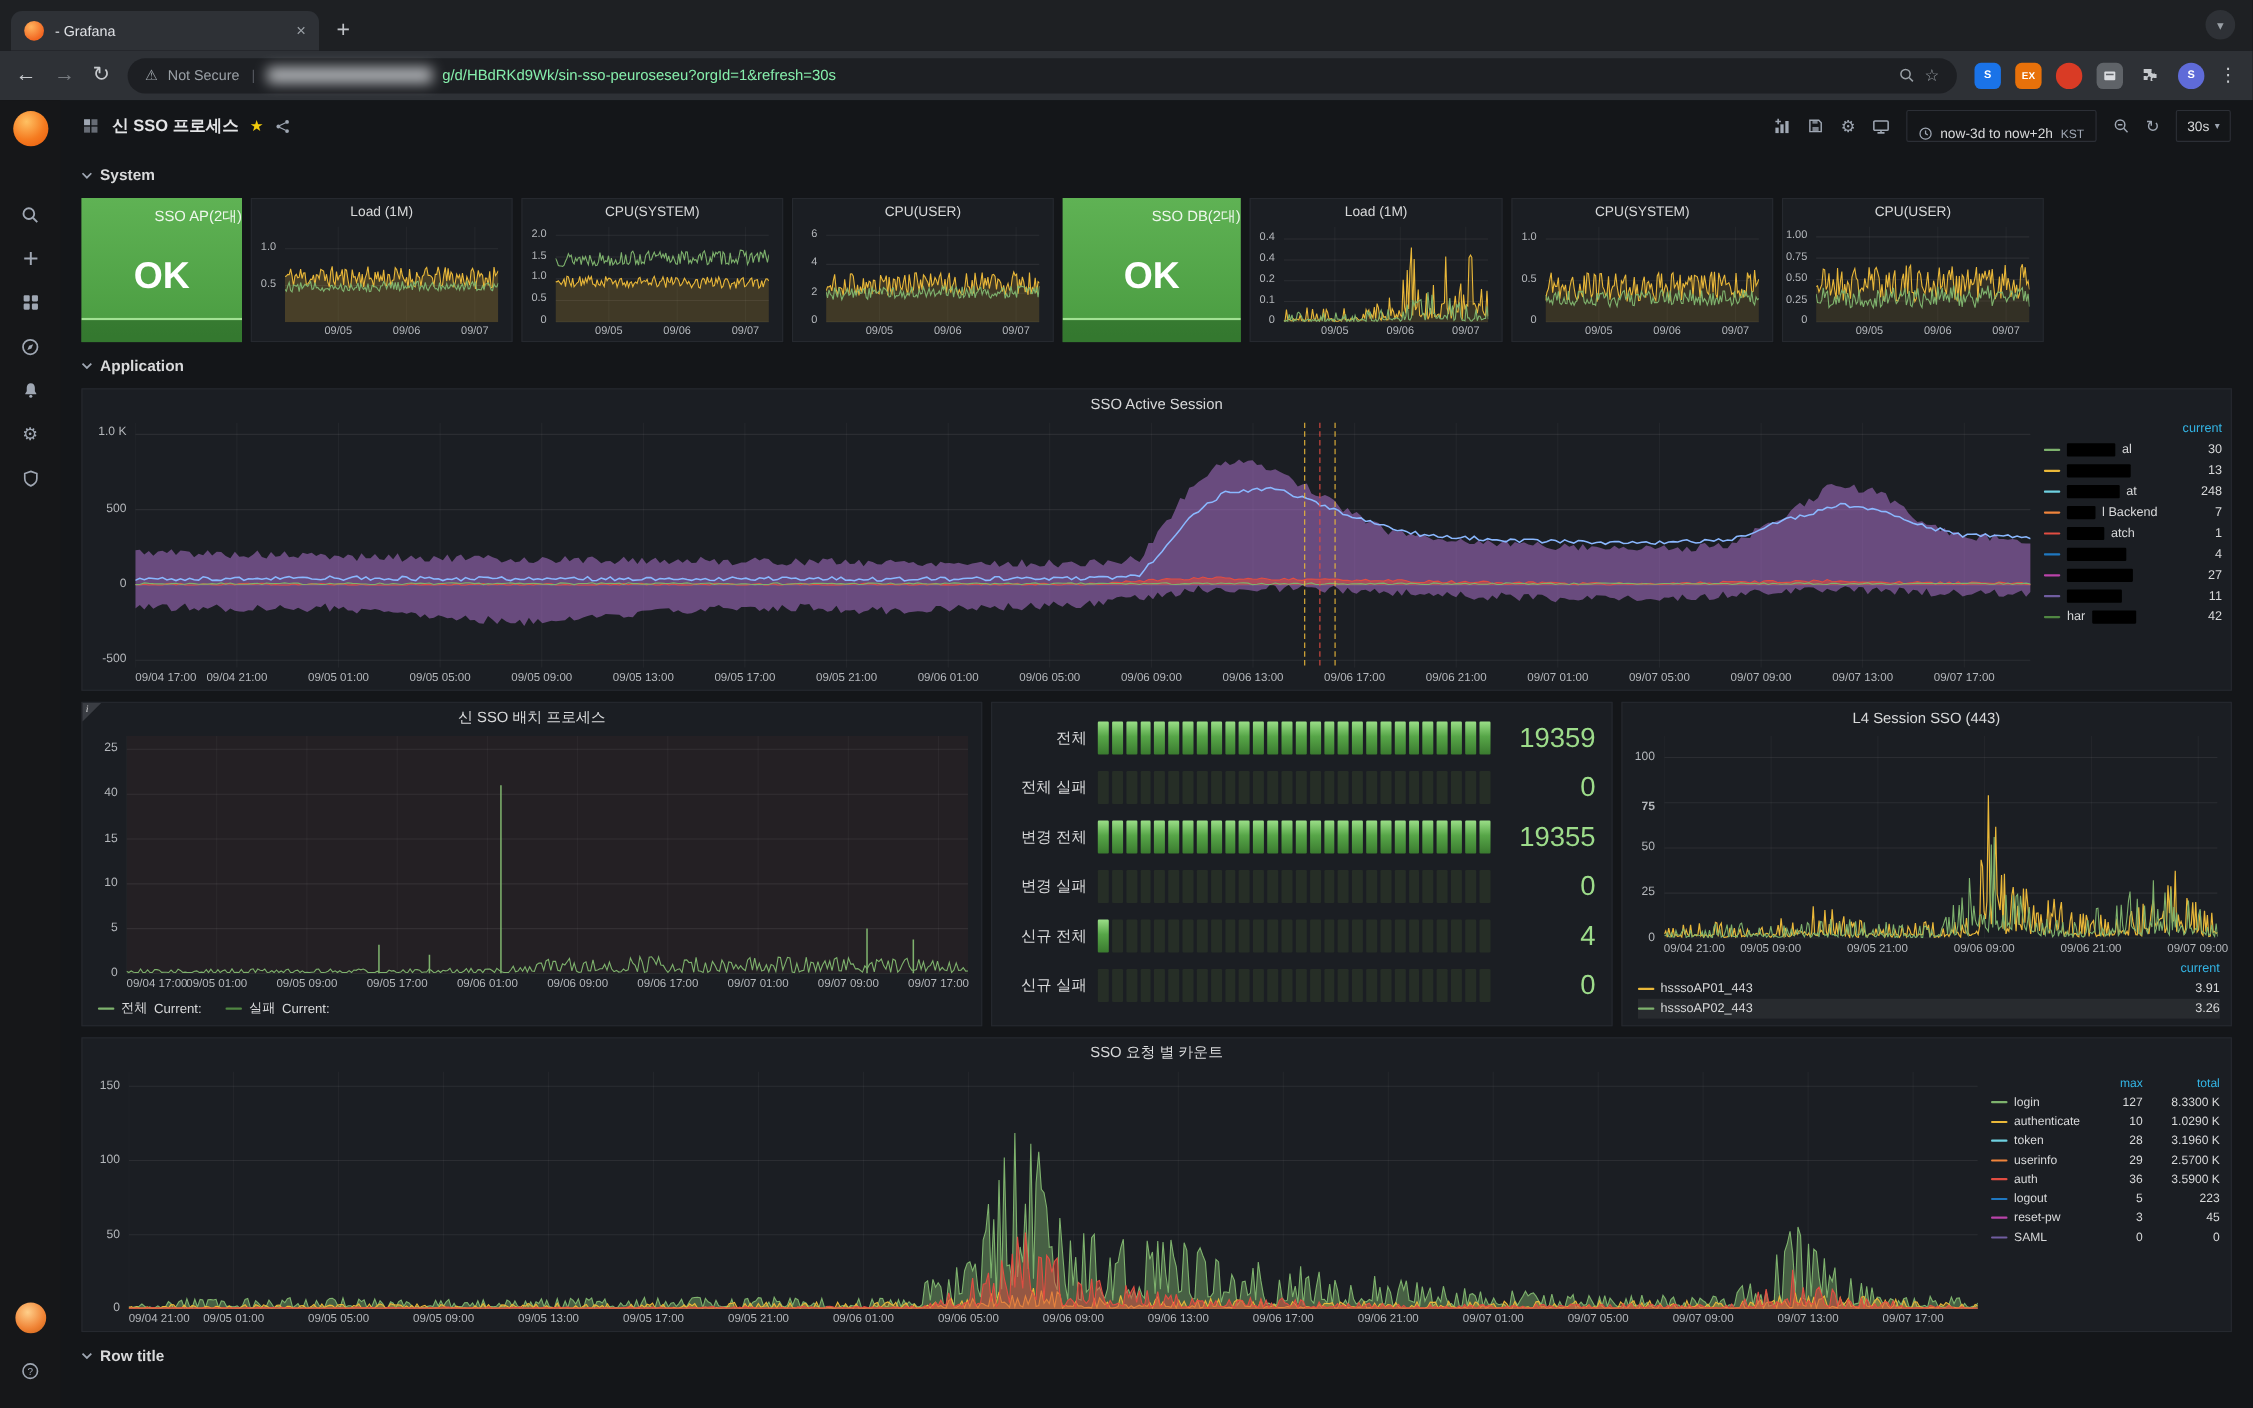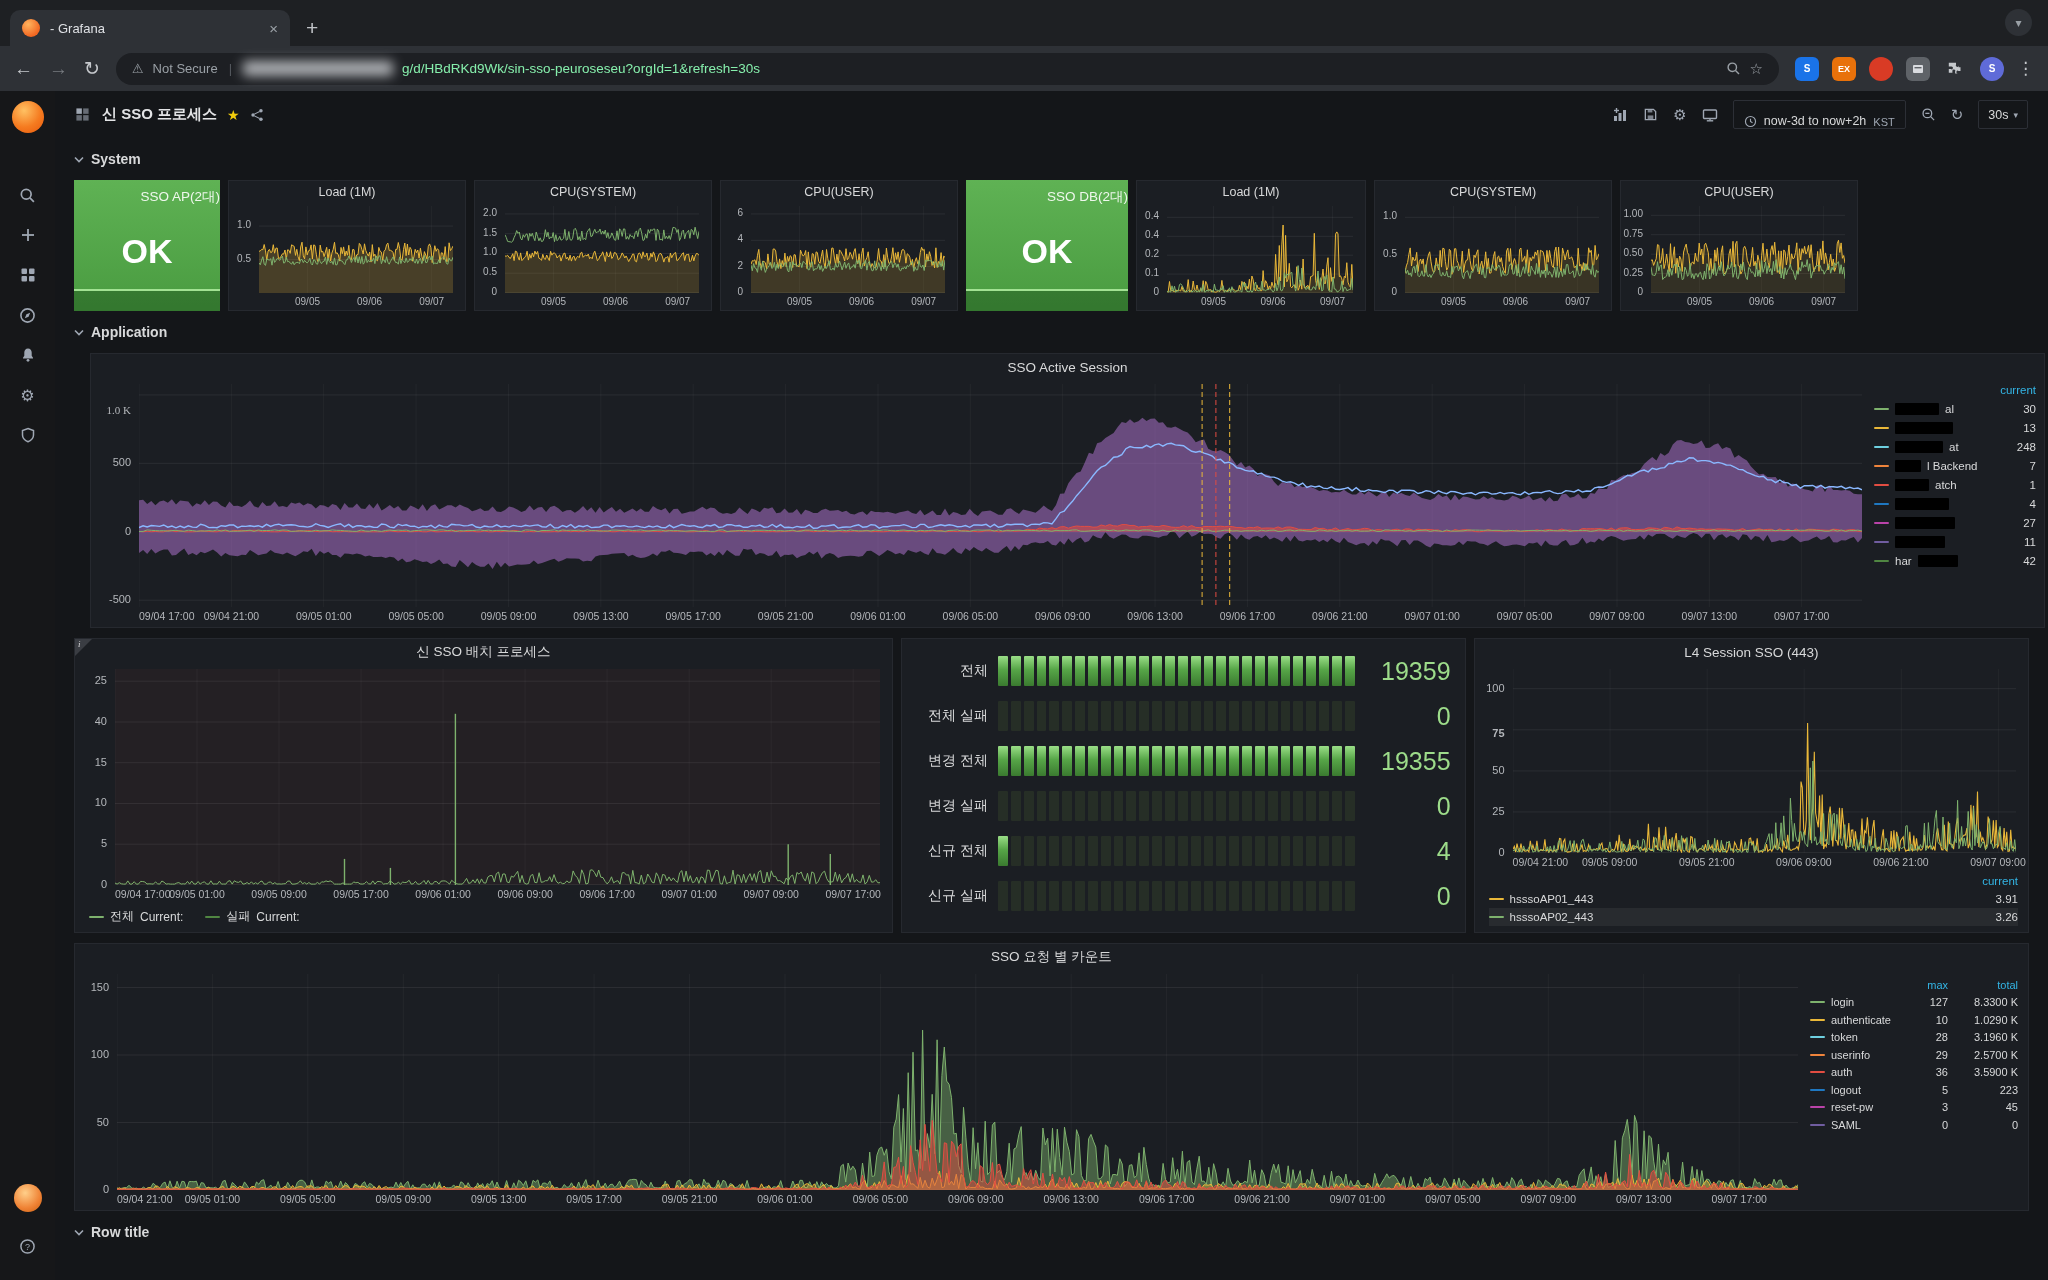--- a/index.html
+++ b/index.html
@@ -483,21 +483,21 @@
 
       <div class="rowhdr">
         <span class="chev">
           <svg width="10" height="7" viewBox="0 0 10 7">
               <path d="M1 1.5 L5 5.5 L9 1.5" fill="none" stroke="currentColor" stroke-width="1.6"></path>
             </svg>
         </span>
         <span>Application</span>
       </div>
       <div class="prow" id="session-row">
-          <div class="panel" style="height: 275px; flex: 1 1 0%; margin-left: 16px;">
+          <div class="panel" style="height: 275px; flex: 1 1 0%;">
             <div class="ptitle">SSO Active Session</div>
             <div class="chart-body">
               <div class="plotwrap" style="padding-left: 48px;">
                 <div class="plot">
                   <svg width="1723" height="223" viewBox="0 0 1723 223" xmlns="http://www.w3.org/2000/svg">
                     <line x1="0" x2="1723" y1="10.9" y2="10.9" stroke="rgba(255,255,255,0.07" stroke-width="1"></line>
                     <line x1="0" x2="1723" y1="79.3" y2="79.3" stroke="rgba(255,255,255,0.07" stroke-width="1"></line>
                     <line x1="0" x2="1723" y1="147.8" y2="147.8" stroke="rgba(255,255,255,0.13" stroke-width="1"></line>
                     <line x1="0" x2="1723" y1="216.2" y2="216.2" stroke="rgba(255,255,255,0.07" stroke-width="1"></line>
                     <line x1="0.0" x2="0.0" y1="0" y2="223" stroke="rgba(255,255,255,0.04)"></line>
@@ -521,21 +521,21 @@
                     <line x1="1662.7" x2="1662.7" y1="0" y2="223" stroke="rgba(255,255,255,0.04)"></line>
                     <path d="M0.0 116.2L4.1 115.7L8.2 120.0L12.3 117.0L16.4 121.2L20.6 117.4L24.7 116.6L28.8 118.7L32.9 115.3L37.0 120.6L41.1 116.5L45.2 116.9L49.3 117.6L53.5 122.7L57.6 119.3L61.7 120.7L65.8 116.2L69.9 120.9L74.0 117.5L78.1 117.8L82.2 121.5L86.4 123.4L90.5 117.6L94.6 122.1L98.7 121.7L102.8 123.0L106.9 120.4L111.0 116.5L115.1 122.3L119.3 123.7L123.4 117.9L127.5 122.1L131.6 121.5L135.7 117.2L139.8 122.7L143.9 122.0L148.0 123.3L152.2 118.5L156.3 119.7L160.4 118.6L164.5 121.5L168.6 119.3L172.7 120.6L176.8 124.6L180.9 120.9L185.0 121.4L189.2 123.4L193.3 120.0L197.4 121.3L201.5 126.0L205.6 119.0L209.7 123.6L213.8 123.6L217.9 119.6L222.1 124.5L226.2 125.1L230.3 120.1L234.4 124.4L238.5 119.0L242.6 126.6L246.7 124.1L250.8 121.0L255.0 124.5L259.1 121.9L263.2 126.4L267.3 126.5L271.4 121.5L275.5 123.2L279.6 125.4L283.7 120.2L287.9 127.0L292.0 121.9L296.1 120.2L300.2 125.4L304.3 123.6L308.4 121.2L312.5 121.3L316.6 123.4L320.7 120.6L324.9 122.6L329.0 123.9L333.1 127.3L337.2 126.0L341.3 124.2L345.4 127.1L349.5 126.4L353.6 122.5L357.8 127.4L361.9 127.9L366.0 126.0L370.1 122.4L374.2 123.6L378.3 125.4L382.4 127.9L386.5 126.4L390.7 121.4L394.8 126.2L398.9 123.4L403.0 123.1L407.1 128.0L411.2 122.9L415.3 121.8L419.4 124.3L423.6 128.1L427.7 126.2L431.8 125.9L435.9 128.7L440.0 125.9L444.1 122.1L448.2 126.8L452.3 123.3L456.5 128.8L460.6 123.0L464.7 128.5L468.8 125.4L472.9 123.0L477.0 127.8L481.1 124.8L485.2 128.7L489.3 126.7L493.5 124.4L497.6 127.6L501.7 124.4L505.8 127.8L509.9 127.7L514.0 122.1L518.1 124.8L522.2 126.3L526.4 124.1L530.5 129.5L534.6 125.1L538.7 124.8L542.8 129.8L546.9 128.8L551.0 127.4L555.1 127.4L559.3 125.1L563.4 122.8L567.5 125.6L571.6 123.5L575.7 124.2L579.8 128.0L583.9 129.7L588.0 129.0L592.2 130.0L596.3 128.6L600.4 123.5L604.5 126.9L608.6 130.1L612.7 124.5L616.8 126.0L620.9 128.3L625.1 123.7L629.2 124.7L633.3 123.2L637.4 129.2L641.5 128.6L645.6 124.6L649.7 128.7L653.8 128.5L657.9 124.9L662.1 130.8L666.2 125.8L670.3 126.9L674.4 128.9L678.5 129.1L682.6 125.9L686.7 124.8L690.8 126.8L695.0 126.5L699.1 126.0L703.2 127.9L707.3 126.8L711.4 129.7L715.5 130.5L719.6 128.5L723.7 127.5L727.9 130.9L732.0 126.7L736.1 128.0L740.2 127.9L744.3 128.6L748.4 127.7L752.5 128.8L756.6 129.7L760.8 128.3L764.9 127.6L769.0 126.6L773.1 129.0L777.2 129.9L781.3 125.7L785.4 131.3L789.5 129.1L793.6 126.6L797.8 130.9L801.9 130.9L806.0 124.4L810.1 131.4L814.2 128.1L818.3 129.1L822.4 131.1L826.5 130.6L830.7 124.7L834.8 129.2L838.9 132.0L843.0 127.6L847.1 127.1L851.2 126.5L855.3 128.4L859.4 130.7L863.6 130.8L867.7 125.3L871.8 124.3L875.9 127.4L880.0 130.1L884.1 125.4L888.2 126.5L892.3 127.6L896.5 128.8L900.6 125.6L904.7 121.5L908.8 124.7L912.9 127.0L917.0 121.1L921.1 109.7L925.2 109.6L929.4 99.2L933.5 93.8L937.6 88.9L941.7 87.6L945.8 78.4L949.9 68.8L954.0 70.0L958.1 59.3L962.2 58.0L966.4 54.1L970.5 51.5L974.6 49.0L978.7 43.0L982.8 38.0L986.9 39.1L991.0 35.3L995.1 38.7L999.3 37.2L1003.4 33.8L1007.5 36.9L1011.6 34.8L1015.7 34.5L1019.8 38.8L1023.9 38.3L1028.0 43.3L1032.2 43.8L1036.3 42.5L1040.4 44.8L1044.5 47.0L1048.6 48.6L1052.7 52.7L1056.8 58.2L1060.9 56.4L1065.1 55.5L1069.2 64.7L1073.3 66.7L1077.4 67.5L1081.5 66.0L1085.6 67.9L1089.7 70.5L1093.8 75.8L1097.9 81.4L1102.1 77.9L1106.2 83.4L1110.3 81.4L1114.4 85.0L1118.5 92.0L1122.6 90.1L1126.7 90.2L1130.8 91.6L1135.0 97.7L1139.1 102.1L1143.2 97.9L1147.3 99.3L1151.4 98.3L1155.5 103.3L1159.6 100.9L1163.7 103.2L1167.9 101.9L1172.0 102.9L1176.1 104.8L1180.2 107.1L1184.3 105.9L1188.4 106.5L1192.5 108.5L1196.6 108.1L1200.8 108.2L1204.9 105.8L1209.0 108.5L1213.1 110.5L1217.2 110.6L1221.3 107.3L1225.4 110.6L1229.5 106.9L1233.7 109.7L1237.8 112.5L1241.9 109.2L1246.0 107.0L1250.1 112.9L1254.2 108.7L1258.3 110.1L1262.4 109.0L1266.5 110.9L1270.7 112.0L1274.8 108.6L1278.9 111.6L1283.0 114.0L1287.1 115.0L1291.2 115.9L1295.3 113.9L1299.4 110.0L1303.6 113.1L1307.7 111.5L1311.8 116.4L1315.9 110.5L1320.0 115.9L1324.1 112.5L1328.2 113.0L1332.3 114.2L1336.5 115.6L1340.6 115.3L1344.7 112.2L1348.8 114.9L1352.9 113.1L1357.0 115.5L1361.1 115.7L1365.2 116.5L1369.4 115.4L1373.5 111.8L1377.6 112.9L1381.7 115.2L1385.8 113.7L1389.9 111.6L1394.0 116.2L1398.1 115.1L1402.3 113.4L1406.4 117.5L1410.5 113.1L1414.6 117.3L1418.7 116.8L1422.8 110.5L1426.9 109.7L1431.0 113.7L1435.1 112.7L1439.3 109.7L1443.4 114.4L1447.5 114.3L1451.6 109.1L1455.7 109.7L1459.8 104.3L1463.9 104.9L1468.0 105.1L1472.2 96.1L1476.3 96.4L1480.4 93.4L1484.5 91.3L1488.6 91.3L1492.7 89.3L1496.8 88.3L1500.9 86.1L1505.1 80.1L1509.2 76.3L1513.3 73.1L1517.4 76.5L1521.5 69.1L1525.6 71.8L1529.7 68.7L1533.8 60.4L1538.0 56.6L1542.1 56.1L1546.2 57.9L1550.3 58.6L1554.4 59.9L1558.5 59.2L1562.6 56.5L1566.7 63.9L1570.8 63.8L1575.0 60.8L1579.1 59.2L1583.2 65.0L1587.3 63.1L1591.4 64.4L1595.5 73.8L1599.6 71.0L1603.7 74.1L1607.9 76.5L1612.0 82.5L1616.1 86.8L1620.2 90.5L1624.3 89.8L1628.4 93.0L1632.5 93.2L1636.6 93.1L1640.8 99.0L1644.9 96.1L1649.0 102.8L1653.1 99.5L1657.2 100.3L1661.3 103.5L1665.4 105.2L1669.5 105.9L1673.7 107.5L1677.8 101.6L1681.9 101.1L1686.0 107.9L1690.1 101.3L1694.2 106.1L1698.3 106.0L1702.4 106.6L1706.6 105.9L1710.7 106.7L1714.8 109.8L1718.9 110.2L1723.0 110.2L1723.0 153.9L1718.9 158.5L1714.8 152.9L1710.7 154.6L1706.6 156.6L1702.4 156.2L1698.3 158.6L1694.2 158.3L1690.1 151.9L1686.0 154.8L1681.9 155.9L1677.8 152.6L1673.7 154.3L1669.5 156.4L1665.4 157.0L1661.3 158.3L1657.2 154.9L1653.1 151.9L1649.0 155.3L1644.9 156.9L1640.8 156.3L1636.6 157.6L1632.5 158.2L1628.4 151.1L1624.3 157.2L1620.2 152.9L1616.1 152.1L1612.0 156.2L1607.9 151.1L1603.7 150.2L1599.6 156.6L1595.5 152.9L1591.4 151.5L1587.3 154.1L1583.2 150.2L1579.1 151.6L1575.0 156.2L1570.8 149.8L1566.7 149.7L1562.6 153.9L1558.5 150.2L1554.4 148.9L1550.3 150.8L1546.2 153.9L1542.1 152.9L1538.0 151.2L1533.8 154.7L1529.7 152.7L1525.6 150.0L1521.5 149.8L1517.4 150.0L1513.3 152.8L1509.2 150.5L1505.1 155.7L1500.9 151.4L1496.8 155.0L1492.7 155.3L1488.6 155.7L1484.5 156.7L1480.4 155.0L1476.3 152.9L1472.2 152.0L1468.0 153.6L1463.9 157.2L1459.8 154.4L1455.7 158.4L1451.6 157.6L1447.5 159.7L1443.4 153.7L1439.3 159.3L1435.1 161.1L1431.0 161.4L1426.9 156.0L1422.8 157.7L1418.7 161.5L1414.6 161.5L1410.5 160.5L1406.4 156.5L1402.3 162.4L1398.1 158.3L1394.0 159.4L1389.9 159.1L1385.8 162.2L1381.7 161.2L1377.6 160.6L1373.5 160.8L1369.4 161.8L1365.2 162.3L1361.1 160.2L1357.0 157.3L1352.9 159.3L1348.8 161.8L1344.7 159.9L1340.6 159.4L1336.5 157.5L1332.3 157.4L1328.2 157.1L1324.1 161.1L1320.0 157.5L1315.9 160.9L1311.8 161.8L1307.7 161.3L1303.6 161.3L1299.4 159.9L1295.3 159.4L1291.2 163.5L1287.1 161.8L1283.0 158.7L1278.9 156.6L1274.8 156.4L1270.7 160.9L1266.5 156.1L1262.4 156.3L1258.3 162.3L1254.2 159.1L1250.1 156.5L1246.0 156.6L1241.9 154.7L1237.8 160.5L1233.7 157.3L1229.5 161.9L1225.4 159.1L1221.3 159.5L1217.2 161.2L1213.1 159.6L1209.0 158.1L1204.9 153.7L1200.8 158.9L1196.6 157.2L1192.5 154.2L1188.4 158.2L1184.3 155.8L1180.2 157.9L1176.1 155.2L1172.0 156.6L1167.9 156.1L1163.7 157.4L1159.6 156.5L1155.5 151.7L1151.4 157.6L1147.3 152.8L1143.2 157.8L1139.1 155.2L1135.0 153.6L1130.8 155.6L1126.7 151.2L1122.6 154.2L1118.5 152.1L1114.4 152.7L1110.3 155.7L1106.2 154.3L1102.1 150.4L1097.9 155.7L1093.8 151.4L1089.7 148.5L1085.6 150.3L1081.5 154.8L1077.4 153.3L1073.3 150.3L1069.2 149.8L1065.1 149.9L1060.9 148.0L1056.8 151.0L1052.7 152.7L1048.6 147.5L1044.5 150.4L1040.4 154.3L1036.3 148.5L1032.2 147.0L1028.0 151.4L1023.9 151.9L1019.8 153.8L1015.7 153.0L1011.6 152.3L1007.5 151.8L1003.4 151.7L999.3 154.6L995.1 154.3L991.0 153.4L986.9 150.8L982.8 150.4L978.7 152.6L974.6 154.8L970.5 152.8L966.4 148.2L962.2 154.4L958.1 153.5L954.0 151.3L949.9 156.9L945.8 158.6L941.7 153.4L937.6 155.4L933.5 158.9L929.4 154.6L925.2 160.7L921.1 156.9L917.0 161.6L912.9 160.7L908.8 156.9L904.7 159.0L900.6 159.2L896.5 158.2L892.3 158.9L888.2 161.3L884.1 160.8L880.0 166.0L875.9 162.1L871.8 167.4L867.7 161.9L863.6 165.0L859.4 168.7L855.3 168.8L851.2 166.6L847.1 163.9L843.0 167.5L838.9 165.8L834.8 162.9L830.7 167.1L826.5 164.3L822.4 170.0L818.3 168.2L814.2 164.0L810.1 167.7L806.0 170.8L801.9 169.5L797.8 169.1L793.6 164.2L789.5 171.0L785.4 169.6L781.3 166.9L777.2 168.8L773.1 167.4L769.0 166.0L764.9 171.0L760.8 168.9L756.6 170.3L752.5 167.8L748.4 165.9L744.3 169.2L740.2 171.9L736.1 169.2L732.0 166.8L727.9 166.9L723.7 172.0L719.6 172.8L715.5 171.9L711.4 171.7L707.3 172.1L703.2 172.6L699.1 173.9L695.0 170.5L690.8 168.9L686.7 170.6L682.6 174.6L678.5 167.6L674.4 170.6L670.3 167.8L666.2 171.0L662.1 171.9L657.9 174.2L653.8 170.3L649.7 171.1L645.6 170.7L641.5 173.2L637.4 166.7L633.3 171.3L629.2 172.1L625.1 169.7L620.9 169.1L616.8 171.0L612.7 165.1L608.6 165.7L604.5 164.8L600.4 171.7L596.3 171.7L592.2 169.1L588.0 165.9L583.9 171.6L579.8 167.4L575.7 172.0L571.6 168.9L567.5 171.4L563.4 167.8L559.3 167.5L555.1 167.9L551.0 167.8L546.9 171.1L542.8 169.7L538.7 168.9L534.6 168.7L530.5 165.9L526.4 167.8L522.2 167.6L518.1 172.0L514.0 169.6L509.9 171.9L505.8 173.4L501.7 173.9L497.6 173.1L493.5 170.8L489.3 172.6L485.2 168.9L481.1 169.2L477.0 169.4L472.9 169.8L468.8 170.7L464.7 171.1L460.6 171.2L456.5 172.4L452.3 177.2L448.2 176.7L444.1 177.5L440.0 174.8L435.9 174.6L431.8 174.5L427.7 174.2L423.6 176.3L419.4 177.7L415.3 174.8L411.2 176.1L407.1 177.4L403.0 179.1L398.9 180.1L394.8 176.4L390.7 179.9L386.5 180.4L382.4 180.7L378.3 180.4L374.2 181.5L370.1 182.6L366.0 178.8L361.9 183.3L357.8 177.7L353.6 185.1L349.5 179.5L345.4 182.7L341.3 182.7L337.2 181.1L333.1 178.1L329.0 183.3L324.9 179.5L320.7 176.0L316.6 183.1L312.5 182.5L308.4 179.6L304.3 179.9L300.2 175.6L296.1 178.3L292.0 180.0L287.9 177.5L283.7 178.1L279.6 176.5L275.5 175.3L271.4 177.5L267.3 178.3L263.2 174.5L259.1 177.3L255.0 173.5L250.8 172.7L246.7 173.9L242.6 172.7L238.5 173.0L234.4 172.9L230.3 171.6L226.2 172.4L222.1 170.6L217.9 169.6L213.8 170.6L209.7 169.8L205.6 169.4L201.5 173.8L197.4 171.0L193.3 170.9L189.2 167.7L185.0 169.7L180.9 167.0L176.8 172.1L172.7 164.7L168.6 168.0L164.5 167.2L160.4 170.1L156.3 172.3L152.2 170.5L148.0 168.4L143.9 170.6L139.8 169.6L135.7 168.7L131.6 165.9L127.5 169.4L123.4 170.3L119.3 171.2L115.1 168.6L111.0 166.1L106.9 171.1L102.8 170.7L98.7 172.2L94.6 171.8L90.5 171.2L86.4 169.1L82.2 172.4L78.1 168.6L74.0 165.6L69.9 167.6L65.8 169.3L61.7 167.8L57.6 171.3L53.5 168.9L49.3 171.1L45.2 164.6L41.1 167.5L37.0 171.0L32.9 171.6L28.8 165.5L24.7 165.4L20.6 167.0L16.4 169.4L12.3 165.0L8.2 170.1L4.1 165.9L0.0 169.1Z" fill="#B877D9" fill-opacity="0.5"></path>
                     <path d="M0.0 147.4L4.1 147.8L8.2 147.1L12.3 147.8L16.4 147.4L20.6 147.8L24.7 147.8L28.8 146.4L32.9 146.3L37.0 147.8L41.1 146.4L45.2 147.8L49.3 147.8L53.5 147.8L57.6 147.6L61.7 146.8L65.8 147.1L69.9 147.5L74.0 147.7L78.1 147.8L82.2 146.3L86.4 146.4L90.5 147.8L94.6 146.4L98.7 146.6L102.8 146.3L106.9 147.0L111.0 146.4L115.1 146.3L119.3 146.4L123.4 147.8L127.5 147.3L131.6 147.8L135.7 147.8L139.8 147.8L143.9 146.6L148.0 147.7L152.2 147.3L156.3 147.3L160.4 146.5L164.5 147.3L168.6 146.5L172.7 146.9L176.8 147.3L180.9 147.8L185.0 146.6L189.2 146.7L193.3 147.8L197.4 147.6L201.5 147.8L205.6 147.1L209.7 147.8L213.8 147.8L217.9 147.8L222.1 147.8L226.2 147.8L230.3 147.8L234.4 147.8L238.5 147.8L242.6 147.8L246.7 147.8L250.8 146.4L255.0 147.4L259.1 147.8L263.2 147.5L267.3 147.5L271.4 147.8L275.5 147.6L279.6 147.0L283.7 147.8L287.9 147.8L292.0 146.4L296.1 147.8L300.2 147.8L304.3 147.2L308.4 147.0L312.5 146.9L316.6 146.5L320.7 147.8L324.9 147.2L329.0 147.6L333.1 146.9L337.2 147.8L341.3 147.8L345.4 146.6L349.5 147.8L353.6 147.8L357.8 147.2L361.9 147.8L366.0 146.8L370.1 147.4L374.2 146.5L378.3 146.8L382.4 147.8L386.5 147.8L390.7 147.4L394.8 147.8L398.9 147.3L403.0 147.8L407.1 147.8L411.2 147.8L415.3 147.6L419.4 147.8L423.6 146.8L427.7 146.8L431.8 147.8L435.9 147.1L440.0 147.8L444.1 146.4L448.2 147.6L452.3 146.6L456.5 146.6L460.6 146.3L464.7 147.7L468.8 146.9L472.9 147.8L477.0 147.7L481.1 146.4L485.2 147.8L489.3 146.9L493.5 147.8L497.6 147.7L501.7 147.8L505.8 147.8L509.9 146.7L514.0 147.2L518.1 147.4L522.2 147.8L526.4 146.3L530.5 146.3L534.6 147.3L538.7 147.2L542.8 146.8L546.9 147.8L551.0 147.8L555.1 147.7L559.3 147.3L563.4 146.9L567.5 146.5L571.6 147.8L575.7 147.8L579.8 146.5L583.9 147.8L588.0 147.8L592.2 146.9L596.3 147.3L600.4 146.3L604.5 147.8L608.6 146.4L612.7 147.8L616.8 147.4L620.9 147.4L625.1 147.8L629.2 147.8L633.3 147.6L637.4 147.8L641.5 147.7L645.6 147.4L649.7 147.2L653.8 146.3L657.9 147.4L662.1 146.2L666.2 146.3L670.3 146.7L674.4 147.8L678.5 147.3L682.6 147.6L686.7 147.0L690.8 147.5L695.0 147.8L699.1 146.4L703.2 147.8L707.3 147.8L711.4 147.5L715.5 146.7L719.6 147.8L723.7 147.0L727.9 146.2L732.0 147.8L736.1 147.5L740.2 147.7L744.3 147.8L748.4 147.5L752.5 146.2L756.6 147.6L760.8 147.3L764.9 146.7L769.0 147.8L773.1 146.4L777.2 147.8L781.3 147.2L785.4 147.8L789.5 147.6L793.6 146.4L797.8 147.1L801.9 146.3L806.0 147.8L810.1 147.5L814.2 147.2L818.3 147.7L822.4 146.6L826.5 146.2L830.7 147.1L834.8 147.3L838.9 147.8L843.0 147.6L847.1 146.3L851.2 146.7L855.3 146.7L859.4 147.8L863.6 147.6L867.7 146.0L871.8 146.3L875.9 147.2L880.0 146.7L884.1 146.7L888.2 145.3L892.3 145.4L896.5 145.9L900.6 144.1L904.7 144.7L908.8 144.9L912.9 143.7L917.0 144.9L921.1 142.9L925.2 142.6L929.4 144.2L933.5 142.8L937.6 142.0L941.7 142.4L945.8 142.4L949.9 142.4L954.0 143.2L958.1 143.0L962.2 141.0L966.4 142.1L970.5 140.6L974.6 141.8L978.7 142.1L982.8 140.6L986.9 140.6L991.0 141.5L995.1 141.4L999.3 143.1L1003.4 142.5L1007.5 142.6L1011.6 141.8L1015.7 142.4L1019.8 142.6L1023.9 141.4L1028.0 142.1L1032.2 143.1L1036.3 143.4L1040.4 143.3L1044.5 141.7L1048.6 143.2L1052.7 141.6L1056.8 143.4L1060.9 143.6L1065.1 142.5L1069.2 142.5L1073.3 142.6L1077.4 142.6L1081.5 142.2L1085.6 142.7L1089.7 142.3L1093.8 142.7L1097.9 143.6L1102.1 143.6L1106.2 144.4L1110.3 143.3L1114.4 143.8L1118.5 142.7L1122.6 144.3L1126.7 144.0L1130.8 144.0L1135.0 144.3L1139.1 142.9L1143.2 144.5L1147.3 143.1L1151.4 143.0L1155.5 143.9L1159.6 145.3L1163.7 145.3L1167.9 145.5L1172.0 145.6L1176.1 143.5L1180.2 144.6L1184.3 144.3L1188.4 145.9L1192.5 145.5L1196.6 143.9L1200.8 146.4L1204.9 145.4L1209.0 144.5L1213.1 145.8L1217.2 145.7L1221.3 145.2L1225.4 144.3L1229.5 144.7L1233.7 146.7L1237.8 145.6L1241.9 145.8L1246.0 147.0L1250.1 146.8L1254.2 145.6L1258.3 145.2L1262.4 146.6L1266.5 144.9L1270.7 145.0L1274.8 146.7L1278.9 145.1L1283.0 145.7L1287.1 145.4L1291.2 145.5L1295.3 146.1L1299.4 146.0L1303.6 147.6L1307.7 146.8L1311.8 147.7L1315.9 145.6L1320.0 146.5L1324.1 145.8L1328.2 145.7L1332.3 146.2L1336.5 147.6L1340.6 147.8L1344.7 147.2L1348.8 145.7L1352.9 146.4L1357.0 146.8L1361.1 146.9L1365.2 147.2L1369.4 146.2L1373.5 147.0L1377.6 146.2L1381.7 147.3L1385.8 147.4L1389.9 146.8L1394.0 146.7L1398.1 145.8L1402.3 146.8L1406.4 145.9L1410.5 145.6L1414.6 146.3L1418.7 146.4L1422.8 145.0L1426.9 146.4L1431.0 146.0L1435.1 147.0L1439.3 146.6L1443.4 144.5L1447.5 144.8L1451.6 144.7L1455.7 144.8L1459.8 144.6L1463.9 144.9L1468.0 146.1L1472.2 144.0L1476.3 146.2L1480.4 144.2L1484.5 143.8L1488.6 143.8L1492.7 145.4L1496.8 145.6L1500.9 145.4L1505.1 145.3L1509.2 143.8L1513.3 144.1L1517.4 144.4L1521.5 145.4L1525.6 143.3L1529.7 143.9L1533.8 145.2L1538.0 142.9L1542.1 144.4L1546.2 144.7L1550.3 144.1L1554.4 144.6L1558.5 145.2L1562.6 144.7L1566.7 145.3L1570.8 145.2L1575.0 145.4L1579.1 144.9L1583.2 145.1L1587.3 145.2L1591.4 145.5L1595.5 146.2L1599.6 145.9L1603.7 144.6L1607.9 146.7L1612.0 146.1L1616.1 145.5L1620.2 144.8L1624.3 145.9L1628.4 145.4L1632.5 145.3L1636.6 147.1L1640.8 144.9L1644.9 147.0L1649.0 145.1L1653.1 147.2L1657.2 144.9L1661.3 147.3L1665.4 146.6L1669.5 145.2L1673.7 145.3L1677.8 145.8L1681.9 146.0L1686.0 146.2L1690.1 146.4L1694.2 145.2L1698.3 145.5L1702.4 146.5L1706.6 146.3L1710.7 145.8L1714.8 145.6L1718.9 147.2L1723.0 147.5L1723 147.8L0 147.8Z" fill="#E24D42" fill-opacity="0.55"></path>
                     <path d="M0.0 147.4L4.1 147.8L8.2 147.1L12.3 147.8L16.4 147.4L20.6 147.8L24.7 147.8L28.8 146.4L32.9 146.3L37.0 147.8L41.1 146.4L45.2 147.8L49.3 147.8L53.5 147.8L57.6 147.6L61.7 146.8L65.8 147.1L69.9 147.5L74.0 147.7L78.1 147.8L82.2 146.3L86.4 146.4L90.5 147.8L94.6 146.4L98.7 146.6L102.8 146.3L106.9 147.0L111.0 146.4L115.1 146.3L119.3 146.4L123.4 147.8L127.5 147.3L131.6 147.8L135.7 147.8L139.8 147.8L143.9 146.6L148.0 147.7L152.2 147.3L156.3 147.3L160.4 146.5L164.5 147.3L168.6 146.5L172.7 146.9L176.8 147.3L180.9 147.8L185.0 146.6L189.2 146.7L193.3 147.8L197.4 147.6L201.5 147.8L205.6 147.1L209.7 147.8L213.8 147.8L217.9 147.8L222.1 147.8L226.2 147.8L230.3 147.8L234.4 147.8L238.5 147.8L242.6 147.8L246.7 147.8L250.8 146.4L255.0 147.4L259.1 147.8L263.2 147.5L267.3 147.5L271.4 147.8L275.5 147.6L279.6 147.0L283.7 147.8L287.9 147.8L292.0 146.4L296.1 147.8L300.2 147.8L304.3 147.2L308.4 147.0L312.5 146.9L316.6 146.5L320.7 147.8L324.9 147.2L329.0 147.6L333.1 146.9L337.2 147.8L341.3 147.8L345.4 146.6L349.5 147.8L353.6 147.8L357.8 147.2L361.9 147.8L366.0 146.8L370.1 147.4L374.2 146.5L378.3 146.8L382.4 147.8L386.5 147.8L390.7 147.4L394.8 147.8L398.9 147.3L403.0 147.8L407.1 147.8L411.2 147.8L415.3 147.6L419.4 147.8L423.6 146.8L427.7 146.8L431.8 147.8L435.9 147.1L440.0 147.8L444.1 146.4L448.2 147.6L452.3 146.6L456.5 146.6L460.6 146.3L464.7 147.7L468.8 146.9L472.9 147.8L477.0 147.7L481.1 146.4L485.2 147.8L489.3 146.9L493.5 147.8L497.6 147.7L501.7 147.8L505.8 147.8L509.9 146.7L514.0 147.2L518.1 147.4L522.2 147.8L526.4 146.3L530.5 146.3L534.6 147.3L538.7 147.2L542.8 146.8L546.9 147.8L551.0 147.8L555.1 147.7L559.3 147.3L563.4 146.9L567.5 146.5L571.6 147.8L575.7 147.8L579.8 146.5L583.9 147.8L588.0 147.8L592.2 146.9L596.3 147.3L600.4 146.3L604.5 147.8L608.6 146.4L612.7 147.8L616.8 147.4L620.9 147.4L625.1 147.8L629.2 147.8L633.3 147.6L637.4 147.8L641.5 147.7L645.6 147.4L649.7 147.2L653.8 146.3L657.9 147.4L662.1 146.2L666.2 146.3L670.3 146.7L674.4 147.8L678.5 147.3L682.6 147.6L686.7 147.0L690.8 147.5L695.0 147.8L699.1 146.4L703.2 147.8L707.3 147.8L711.4 147.5L715.5 146.7L719.6 147.8L723.7 147.0L727.9 146.2L732.0 147.8L736.1 147.5L740.2 147.7L744.3 147.8L748.4 147.5L752.5 146.2L756.6 147.6L760.8 147.3L764.9 146.7L769.0 147.8L773.1 146.4L777.2 147.8L781.3 147.2L785.4 147.8L789.5 147.6L793.6 146.4L797.8 147.1L801.9 146.3L806.0 147.8L810.1 147.5L814.2 147.2L818.3 147.7L822.4 146.6L826.5 146.2L830.7 147.1L834.8 147.3L838.9 147.8L843.0 147.6L847.1 146.3L851.2 146.7L855.3 146.7L859.4 147.8L863.6 147.6L867.7 146.0L871.8 146.3L875.9 147.2L880.0 146.7L884.1 146.7L888.2 145.3L892.3 145.4L896.5 145.9L900.6 144.1L904.7 144.7L908.8 144.9L912.9 143.7L917.0 144.9L921.1 142.9L925.2 142.6L929.4 144.2L933.5 142.8L937.6 142.0L941.7 142.4L945.8 142.4L949.9 142.4L954.0 143.2L958.1 143.0L962.2 141.0L966.4 142.1L970.5 140.6L974.6 141.8L978.7 142.1L982.8 140.6L986.9 140.6L991.0 141.5L995.1 141.4L999.3 143.1L1003.4 142.5L1007.5 142.6L1011.6 141.8L1015.7 142.4L1019.8 142.6L1023.9 141.4L1028.0 142.1L1032.2 143.1L1036.3 143.4L1040.4 143.3L1044.5 141.7L1048.6 143.2L1052.7 141.6L1056.8 143.4L1060.9 143.6L1065.1 142.5L1069.2 142.5L1073.3 142.6L1077.4 142.6L1081.5 142.2L1085.6 142.7L1089.7 142.3L1093.8 142.7L1097.9 143.6L1102.1 143.6L1106.2 144.4L1110.3 143.3L1114.4 143.8L1118.5 142.7L1122.6 144.3L1126.7 144.0L1130.8 144.0L1135.0 144.3L1139.1 142.9L1143.2 144.5L1147.3 143.1L1151.4 143.0L1155.5 143.9L1159.6 145.3L1163.7 145.3L1167.9 145.5L1172.0 145.6L1176.1 143.5L1180.2 144.6L1184.3 144.3L1188.4 145.9L1192.5 145.5L1196.6 143.9L1200.8 146.4L1204.9 145.4L1209.0 144.5L1213.1 145.8L1217.2 145.7L1221.3 145.2L1225.4 144.3L1229.5 144.7L1233.7 146.7L1237.8 145.6L1241.9 145.8L1246.0 147.0L1250.1 146.8L1254.2 145.6L1258.3 145.2L1262.4 146.6L1266.5 144.9L1270.7 145.0L1274.8 146.7L1278.9 145.1L1283.0 145.7L1287.1 145.4L1291.2 145.5L1295.3 146.1L1299.4 146.0L1303.6 147.6L1307.7 146.8L1311.8 147.7L1315.9 145.6L1320.0 146.5L1324.1 145.8L1328.2 145.7L1332.3 146.2L1336.5 147.6L1340.6 147.8L1344.7 147.2L1348.8 145.7L1352.9 146.4L1357.0 146.8L1361.1 146.9L1365.2 147.2L1369.4 146.2L1373.5 147.0L1377.6 146.2L1381.7 147.3L1385.8 147.4L1389.9 146.8L1394.0 146.7L1398.1 145.8L1402.3 146.8L1406.4 145.9L1410.5 145.6L1414.6 146.3L1418.7 146.4L1422.8 145.0L1426.9 146.4L1431.0 146.0L1435.1 147.0L1439.3 146.6L1443.4 144.5L1447.5 144.8L1451.6 144.7L1455.7 144.8L1459.8 144.6L1463.9 144.9L1468.0 146.1L1472.2 144.0L1476.3 146.2L1480.4 144.2L1484.5 143.8L1488.6 143.8L1492.7 145.4L1496.8 145.6L1500.9 145.4L1505.1 145.3L1509.2 143.8L1513.3 144.1L1517.4 144.4L1521.5 145.4L1525.6 143.3L1529.7 143.9L1533.8 145.2L1538.0 142.9L1542.1 144.4L1546.2 144.7L1550.3 144.1L1554.4 144.6L1558.5 145.2L1562.6 144.7L1566.7 145.3L1570.8 145.2L1575.0 145.4L1579.1 144.9L1583.2 145.1L1587.3 145.2L1591.4 145.5L1595.5 146.2L1599.6 145.9L1603.7 144.6L1607.9 146.7L1612.0 146.1L1616.1 145.5L1620.2 144.8L1624.3 145.9L1628.4 145.4L1632.5 145.3L1636.6 147.1L1640.8 144.9L1644.9 147.0L1649.0 145.1L1653.1 147.2L1657.2 144.9L1661.3 147.3L1665.4 146.6L1669.5 145.2L1673.7 145.3L1677.8 145.8L1681.9 146.0L1686.0 146.2L1690.1 146.4L1694.2 145.2L1698.3 145.5L1702.4 146.5L1706.6 146.3L1710.7 145.8L1714.8 145.6L1718.9 147.2L1723.0 147.5" fill="none" stroke="#E24D42" stroke-width="1"></path>
                     <path d="M0.0 147.5L4.1 147.4L8.2 145.9L12.3 146.3L16.4 146.6L20.6 146.8L24.7 146.7L28.8 147.1L32.9 146.6L37.0 146.3L41.1 147.1L45.2 147.2L49.3 146.2L53.5 146.6L57.6 147.2L61.7 146.9L65.8 147.0L69.9 146.6L74.0 147.0L78.1 145.9L82.2 147.1L86.4 146.0L90.5 147.2L94.6 147.2L98.7 147.2L102.8 147.0L106.9 146.6L111.0 146.2L115.1 147.4L119.3 146.0L123.4 146.6L127.5 146.5L131.6 146.4L135.7 145.9L139.8 146.5L143.9 146.0L148.0 146.1L152.2 147.4L156.3 147.2L160.4 146.9L164.5 146.8L168.6 147.4L172.7 147.3L176.8 146.2L180.9 146.9L185.0 146.8L189.2 146.7L193.3 145.9L197.4 146.3L201.5 146.4L205.6 146.9L209.7 146.9L213.8 147.3L217.9 147.3L222.1 146.0L226.2 147.0L230.3 147.2L234.4 146.4L238.5 146.9L242.6 147.4L246.7 146.4L250.8 146.0L255.0 146.6L259.1 146.1L263.2 146.4L267.3 146.0L271.4 147.3L275.5 146.6L279.6 146.4L283.7 146.0L287.9 145.9L292.0 146.1L296.1 146.5L300.2 145.9L304.3 145.9L308.4 146.6L312.5 146.1L316.6 147.5L320.7 146.6L324.9 146.9L329.0 146.3L333.1 146.6L337.2 146.2L341.3 145.9L345.4 146.6L349.5 146.1L353.6 146.8L357.8 146.4L361.9 146.3L366.0 146.6L370.1 147.0L374.2 147.1L378.3 147.5L382.4 147.4L386.5 145.9L390.7 146.1L394.8 146.4L398.9 147.5L403.0 146.5L407.1 146.5L411.2 146.3L415.3 145.8L419.4 147.0L423.6 145.9L427.7 146.4L431.8 146.2L435.9 146.5L440.0 146.1L444.1 147.3L448.2 145.8L452.3 146.6L456.5 146.6L460.6 147.2L464.7 146.8L468.8 147.1L472.9 146.1L477.0 146.1L481.1 146.3L485.2 146.4L489.3 145.9L493.5 146.5L497.6 146.3L501.7 145.9L505.8 146.7L509.9 147.1L514.0 146.5L518.1 146.2L522.2 146.1L526.4 147.2L530.5 146.6L534.6 146.7L538.7 146.6L542.8 147.2L546.9 147.1L551.0 146.8L555.1 146.7L559.3 147.2L563.4 147.5L567.5 147.2L571.6 147.4L575.7 147.3L579.8 146.0L583.9 145.9L588.0 147.4L592.2 147.2L596.3 146.8L600.4 146.7L604.5 146.3L608.6 146.9L612.7 146.9L616.8 146.2L620.9 146.3L625.1 146.2L629.2 146.6L633.3 146.2L637.4 146.8L641.5 146.6L645.6 147.0L649.7 146.6L653.8 146.2L657.9 147.3L662.1 147.1L666.2 146.1L670.3 146.1L674.4 146.2L678.5 146.8L682.6 146.9L686.7 146.0L690.8 147.1L695.0 146.9L699.1 146.7L703.2 146.1L707.3 146.8L711.4 145.9L715.5 146.6L719.6 146.8L723.7 146.9L727.9 146.6L732.0 147.0L736.1 146.0L740.2 146.5L744.3 145.9L748.4 146.1L752.5 146.7L756.6 146.8L760.8 146.3L764.9 146.0L769.0 146.6L773.1 146.4L777.2 147.2L781.3 146.3L785.4 146.8L789.5 146.5L793.6 146.1L797.8 146.9L801.9 147.0L806.0 147.3L810.1 146.4L814.2 146.3L818.3 145.9L822.4 147.0L826.5 147.1L830.7 147.4L834.8 146.3L838.9 146.0L843.0 146.2L847.1 146.1L851.2 145.9L855.3 147.1L859.4 145.9L863.6 147.0L867.7 146.6L871.8 146.8L875.9 146.3L880.0 146.2L884.1 146.5L888.2 146.3L892.3 146.5L896.5 146.5L900.6 147.0L904.7 146.1L908.8 146.7L912.9 147.3L917.0 146.3L921.1 146.7L925.2 146.6L929.4 146.6L933.5 146.0L937.6 145.9L941.7 147.2L945.8 147.3L949.9 147.0L954.0 146.6L958.1 146.8L962.2 146.0L966.4 146.1L970.5 146.6L974.6 146.0L978.7 147.0L982.8 146.7L986.9 146.0L991.0 146.4L995.1 146.2L999.3 146.9L1003.4 146.0L1007.5 145.9L1011.6 146.1L1015.7 147.5L1019.8 147.2L1023.9 146.2L1028.0 147.3L1032.2 147.3L1036.3 146.0L1040.4 147.0L1044.5 146.5L1048.6 147.1L1052.7 146.2L1056.8 146.3L1060.9 147.4L1065.1 146.7L1069.2 145.9L1073.3 147.3L1077.4 147.3L1081.5 146.9L1085.6 146.2L1089.7 146.3L1093.8 147.0L1097.9 146.7L1102.1 147.3L1106.2 146.7L1110.3 146.8L1114.4 146.6L1118.5 147.2L1122.6 146.2L1126.7 147.0L1130.8 146.3L1135.0 146.1L1139.1 147.4L1143.2 147.2L1147.3 146.3L1151.4 146.0L1155.5 147.0L1159.6 146.1L1163.7 146.4L1167.9 147.0L1172.0 147.3L1176.1 147.3L1180.2 145.9L1184.3 146.3L1188.4 147.1L1192.5 146.6L1196.6 147.4L1200.8 146.6L1204.9 146.8L1209.0 146.2L1213.1 147.2L1217.2 146.3L1221.3 147.2L1225.4 147.1L1229.5 147.1L1233.7 146.0L1237.8 147.4L1241.9 147.4L1246.0 145.9L1250.1 146.0L1254.2 146.7L1258.3 146.5L1262.4 146.3L1266.5 147.2L1270.7 146.6L1274.8 147.4L1278.9 146.5L1283.0 146.3L1287.1 146.1L1291.2 147.4L1295.3 146.5L1299.4 146.9L1303.6 147.4L1307.7 146.0L1311.8 147.0L1315.9 147.2L1320.0 147.0L1324.1 146.9L1328.2 146.2L1332.3 146.1L1336.5 146.1L1340.6 146.2L1344.7 146.3L1348.8 146.1L1352.9 146.4L1357.0 146.3L1361.1 146.4L1365.2 147.0L1369.4 146.8L1373.5 146.4L1377.6 146.9L1381.7 147.1L1385.8 146.7L1389.9 146.5L1394.0 146.4L1398.1 146.8L1402.3 146.3L1406.4 147.1L1410.5 146.3L1414.6 146.6L1418.7 146.8L1422.8 146.8L1426.9 146.1L1431.0 147.3L1435.1 146.6L1439.3 146.6L1443.4 146.4L1447.5 146.5L1451.6 147.4L1455.7 146.8L1459.8 145.9L1463.9 146.3L1468.0 146.6L1472.2 146.3L1476.3 147.0L1480.4 145.9L1484.5 147.4L1488.6 146.2L1492.7 146.7L1496.8 147.1L1500.9 146.7L1505.1 147.1L1509.2 146.1L1513.3 145.8L1517.4 146.6L1521.5 145.9L1525.6 147.2L1529.7 146.7L1533.8 147.2L1538.0 147.4L1542.1 146.3L1546.2 146.2L1550.3 147.1L1554.4 147.5L1558.5 146.7L1562.6 146.4L1566.7 147.0L1570.8 146.6L1575.0 145.9L1579.1 147.0L1583.2 146.6L1587.3 146.3L1591.4 147.0L1595.5 147.3L1599.6 146.4L1603.7 147.3L1607.9 146.6L1612.0 146.7L1616.1 146.4L1620.2 146.1L1624.3 146.3L1628.4 146.5L1632.5 146.2L1636.6 146.6L1640.8 146.2L1644.9 146.5L1649.0 146.5L1653.1 146.5L1657.2 146.4L1661.3 146.2L1665.4 146.3L1669.5 146.0L1673.7 146.1L1677.8 146.4L1681.9 146.5L1686.0 147.2L1690.1 147.1L1694.2 145.8L1698.3 147.1L1702.4 146.0L1706.6 147.4L1710.7 146.3L1714.8 146.6L1718.9 146.1L1723.0 147.0" fill="none" stroke="#7EB26D" stroke-width="1"></path>
                     <path d="M0.0 143.6L4.1 141.8L8.2 143.0L12.3 141.5L16.4 141.9L20.6 142.4L24.7 141.0L28.8 143.2L32.9 142.1L37.0 143.8L41.1 142.1L45.2 143.7L49.3 141.8L53.5 143.1L57.6 143.4L61.7 140.3L65.8 141.3L69.9 143.6L74.0 143.4L78.1 143.7L82.2 141.7L86.4 142.2L90.5 141.0L94.6 140.9L98.7 143.7L102.8 142.1L106.9 142.4L111.0 141.8L115.1 142.5L119.3 141.7L123.4 143.2L127.5 140.4L131.6 142.4L135.7 140.9L139.8 140.2L143.9 141.7L148.0 141.0L152.2 140.7L156.3 141.1L160.4 142.4L164.5 142.5L168.6 143.1L172.7 142.3L176.8 139.7L180.9 141.4L185.0 142.0L189.2 143.4L193.3 141.9L197.4 140.6L201.5 139.8L205.6 142.7L209.7 140.4L213.8 143.4L217.9 141.6L222.1 141.7L226.2 143.0L230.3 142.2L234.4 143.3L238.5 143.4L242.6 140.0L246.7 140.6L250.8 143.1L255.0 143.8L259.1 140.2L263.2 141.6L267.3 140.8L271.4 142.4L275.5 142.2L279.6 143.8L283.7 142.4L287.9 142.8L292.0 141.3L296.1 144.0L300.2 141.1L304.3 142.6L308.4 143.1L312.5 140.3L316.6 140.7L320.7 140.9L324.9 141.9L329.0 141.6L333.1 140.5L337.2 143.0L341.3 143.8L345.4 142.0L349.5 142.7L353.6 142.9L357.8 140.8L361.9 142.9L366.0 142.1L370.1 143.1L374.2 141.4L378.3 142.1L382.4 142.6L386.5 141.3L390.7 142.1L394.8 141.4L398.9 140.9L403.0 142.7L407.1 143.1L411.2 140.3L415.3 143.9L419.4 143.7L423.6 141.5L427.7 142.9L431.8 140.5L435.9 143.9L440.0 141.8L444.1 142.7L448.2 141.4L452.3 143.6L456.5 143.3L460.6 143.0L464.7 141.1L468.8 141.1L472.9 143.6L477.0 141.9L481.1 142.3L485.2 141.6L489.3 142.9L493.5 142.9L497.6 141.9L501.7 142.9L505.8 143.6L509.9 142.1L514.0 143.1L518.1 141.9L522.2 143.5L526.4 143.8L530.5 141.1L534.6 143.7L538.7 142.1L542.8 140.6L546.9 141.6L551.0 142.3L555.1 141.6L559.3 143.0L563.4 143.5L567.5 141.3L571.6 142.0L575.7 140.5L579.8 143.4L583.9 142.9L588.0 140.8L592.2 140.7L596.3 141.9L600.4 141.5L604.5 143.3L608.6 143.3L612.7 141.6L616.8 142.1L620.9 141.1L625.1 143.2L629.2 142.9L633.3 140.5L637.4 143.1L641.5 140.7L645.6 143.5L649.7 143.3L653.8 143.9L657.9 142.4L662.1 143.3L666.2 143.1L670.3 140.9L674.4 144.2L678.5 144.1L682.6 141.9L686.7 142.1L690.8 141.5L695.0 140.8L699.1 144.1L703.2 143.3L707.3 143.0L711.4 143.1L715.5 141.7L719.6 140.7L723.7 143.2L727.9 142.8L732.0 140.7L736.1 141.1L740.2 144.1L744.3 142.6L748.4 142.8L752.5 141.9L756.6 141.6L760.8 141.6L764.9 140.6L769.0 141.8L773.1 143.6L777.2 143.4L781.3 140.4L785.4 140.4L789.5 143.5L793.6 142.9L797.8 141.7L801.9 140.7L806.0 141.8L810.1 140.7L814.2 141.4L818.3 142.7L822.4 142.6L826.5 141.6L830.7 143.3L834.8 140.9L838.9 141.0L843.0 141.2L847.1 140.3L851.2 143.0L855.3 140.4L859.4 143.3L863.6 142.5L867.7 140.3L871.8 140.8L875.9 140.2L880.0 140.2L884.1 140.3L888.2 142.5L892.3 140.4L896.5 140.1L900.6 140.5L904.7 138.7L908.8 138.9L912.9 139.9L917.0 134.7L921.1 128.7L925.2 127.1L929.4 121.8L933.5 117.3L937.6 111.7L941.7 107.1L945.8 102.4L949.9 97.3L954.0 91.8L958.1 86.8L962.2 83.2L966.4 81.5L970.5 77.5L974.6 73.2L978.7 72.7L982.8 70.7L986.9 64.7L991.0 62.6L995.1 63.6L999.3 63.7L1003.4 63.7L1007.5 61.3L1011.6 63.4L1015.7 60.9L1019.8 59.9L1023.9 62.1L1028.0 59.9L1032.2 59.3L1036.3 60.9L1040.4 61.2L1044.5 61.7L1048.6 64.6L1052.7 67.3L1056.8 68.2L1060.9 67.3L1065.1 69.1L1069.2 70.3L1073.3 72.1L1077.4 76.0L1081.5 75.3L1085.6 78.9L1089.7 78.2L1093.8 80.0L1097.9 83.8L1102.1 84.5L1106.2 86.4L1110.3 87.1L1114.4 86.8L1118.5 90.0L1122.6 89.3L1126.7 92.2L1130.8 93.1L1135.0 93.1L1139.1 94.6L1143.2 97.1L1147.3 98.4L1151.4 97.8L1155.5 99.1L1159.6 101.4L1163.7 99.1L1167.9 103.5L1172.0 101.9L1176.1 103.0L1180.2 102.0L1184.3 104.1L1188.4 104.6L1192.5 102.9L1196.6 105.3L1200.8 105.5L1204.9 104.8L1209.0 103.6L1213.1 106.8L1217.2 103.6L1221.3 107.0L1225.4 107.5L1229.5 105.7L1233.7 106.8L1237.8 106.8L1241.9 107.7L1246.0 108.6L1250.1 106.1L1254.2 106.4L1258.3 109.1L1262.4 106.3L1266.5 106.2L1270.7 106.3L1274.8 106.7L1278.9 109.5L1283.0 108.5L1287.1 106.7L1291.2 107.4L1295.3 109.5L1299.4 106.8L1303.6 108.6L1307.7 109.7L1311.8 107.4L1315.9 107.7L1320.0 108.8L1324.1 110.2L1328.2 109.1L1332.3 108.8L1336.5 110.8L1340.6 108.7L1344.7 108.3L1348.8 108.4L1352.9 110.1L1357.0 109.8L1361.1 108.4L1365.2 109.8L1369.4 108.9L1373.5 108.6L1377.6 110.1L1381.7 110.7L1385.8 107.9L1389.9 110.3L1394.0 108.8L1398.1 108.4L1402.3 108.7L1406.4 107.4L1410.5 106.7L1414.6 108.6L1418.7 109.6L1422.8 109.1L1426.9 106.6L1431.0 107.1L1435.1 107.9L1439.3 105.9L1443.4 108.0L1447.5 107.0L1451.6 107.3L1455.7 103.8L1459.8 103.0L1463.9 103.2L1468.0 101.6L1472.2 100.0L1476.3 97.9L1480.4 96.5L1484.5 93.8L1488.6 91.3L1492.7 91.9L1496.8 89.4L1500.9 87.1L1505.1 86.0L1509.2 87.9L1513.3 84.3L1517.4 85.5L1521.5 84.1L1525.6 83.6L1529.7 79.5L1533.8 79.6L1538.0 77.2L1542.1 77.8L1546.2 76.6L1550.3 73.7L1554.4 74.0L1558.5 77.3L1562.6 76.6L1566.7 76.6L1570.8 77.2L1575.0 79.3L1579.1 78.4L1583.2 79.3L1587.3 81.0L1591.4 81.1L1595.5 83.0L1599.6 85.4L1603.7 85.7L1607.9 88.4L1612.0 89.9L1616.1 91.7L1620.2 92.9L1624.3 92.3L1628.4 95.8L1632.5 95.9L1636.6 98.6L1640.8 96.0L1644.9 98.5L1649.0 98.9L1653.1 101.5L1657.2 100.6L1661.3 104.2L1665.4 101.7L1669.5 101.7L1673.7 101.5L1677.8 103.7L1681.9 101.3L1686.0 104.1L1690.1 102.6L1694.2 102.8L1698.3 103.2L1702.4 102.3L1706.6 104.7L1710.7 103.3L1714.8 104.6L1718.9 104.0L1723.0 105.8" fill="none" stroke="#8AB8FF" stroke-width="1.4"></path>
                     <line x1="1063.1" x2="1063.1" y1="0" y2="223" stroke="#EAB839" stroke-width="1" stroke-dasharray="5,3"></line>
                     <line x1="1076.9" x2="1076.9" y1="0" y2="223" stroke="#E24D42" stroke-width="1" stroke-dasharray="5,3"></line>
                     <line x1="1090.7" x2="1090.7" y1="0" y2="223" stroke="#EAB839" stroke-width="1" stroke-dasharray="5,3"></line>
                   </svg>
-                  <span class="ytick" style="top: 21px; left: -48px; width: 40px; font-family: Liberation Serif, serif;">1.0 K</span>
+                  <span class="ytick" style="top: 3px; left: -48px; width: 40px;">1.0 K</span>
                   <span class="ytick" style="top: 73.3497px; left: -48px; width: 40px;">500</span>
                   <span class="ytick" style="top: 141.755px; left: -48px; width: 40px;">0</span>
                   <span class="ytick" style="top: 210.16px; left: -48px; width: 40px;">-500</span>
                 </div>
                 <div class="xticks">
                   <span class="xtick" style="left: 0px; transform: translateX(0px);">09/04 17:00</span>
                   <span class="xtick" style="left: 92.3719px;">09/04 21:00</span>
                   <span class="xtick" style="left: 184.744px;">09/05 01:00</span>
                   <span class="xtick" style="left: 277.116px;">09/05 05:00</span>
                   <span class="xtick" style="left: 369.488px;">09/05 09:00</span>

